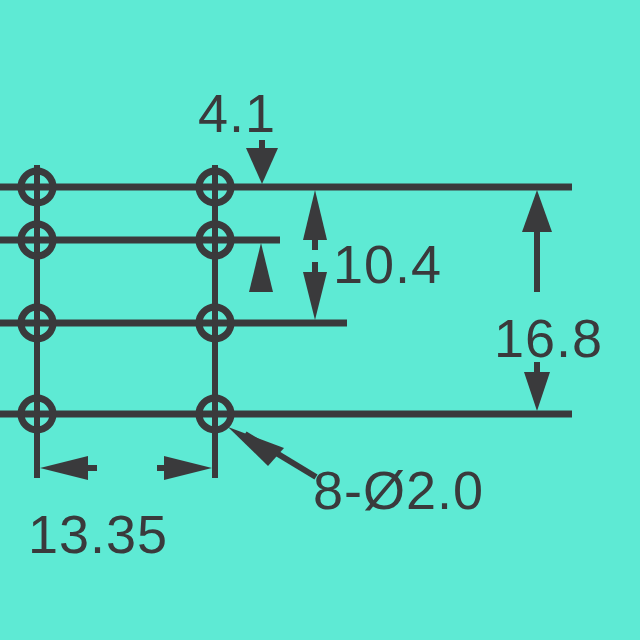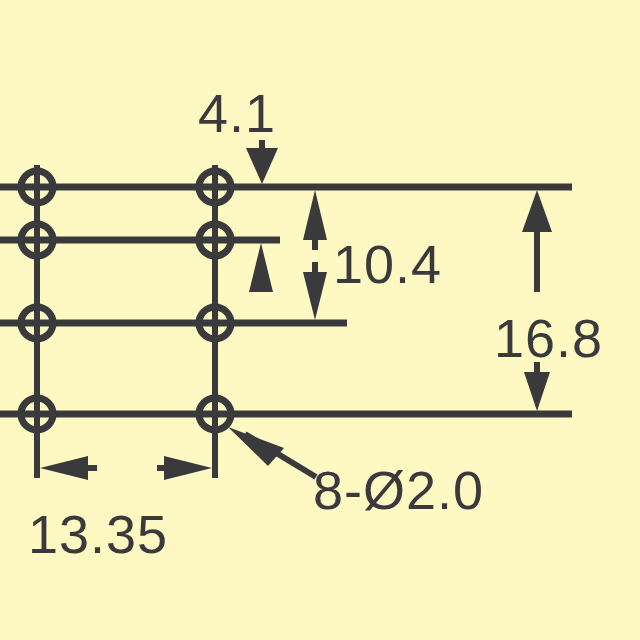--- a/index.html
+++ b/index.html
@@ -10,21 +10,21 @@
   body {
     width: 640px;
     height: 640px;
     font-family: "Liberation Sans", sans-serif;
     overflow: hidden;
   }
   #drawing-root {
     position: relative;
     width: 640px;
     height: 640px;
-    background: #fef9c3;
+    background: #5eead4;
   }
   svg#technical-drawing {
     display: block;
     width: 640px;
     height: 640px;
   }
   .dim-text {
     font-family: "Liberation Sans", sans-serif;
     font-size: 54px;
     fill: #3a3a3c;

